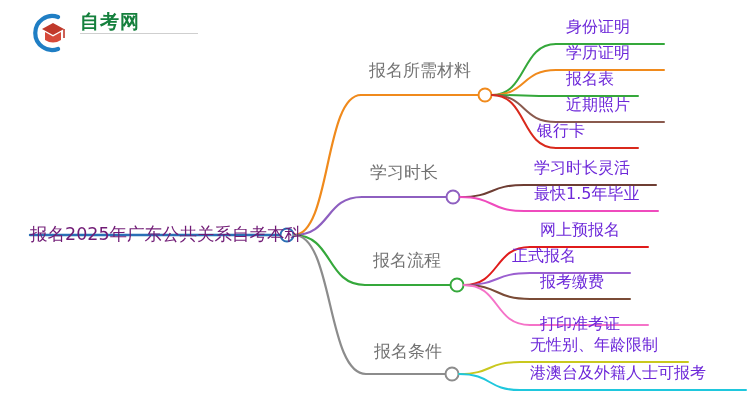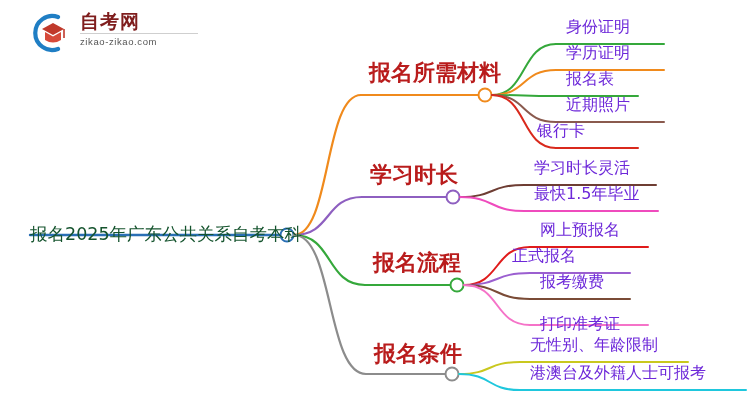--- a/index.html
+++ b/index.html
@@ -10,21 +10,21 @@
     overflow:hidden;
     position:relative;
   }
   #stage{position:relative;width:750px;height:410px;}
 
   
   #logo{position:absolute;left:28px;top:10px;width:170px;height:46px;}
   #logo-mark{position:absolute;left:0;top:2px;width:44px;height:42px;}
   #logo-text{position:absolute;left:52px;top:0px;width:120px;}
   #logo-title{
-    font-size:19px;font-weight:bold;color:#7f1d1d;
+    font-size:19px;font-weight:bold;color:#15803d;
     letter-spacing:1px;line-height:22px;
     font-family:"DejaVu Sans","Liberation Sans",sans-serif;
   }
   #logo-rule{width:118px;height:1px;background:#cfcfcf;margin-top:1px;}
   #logo-sub{
     font-size:9.5px;color:#555;letter-spacing:0.6px;margin-top:2px;
     font-family:"Liberation Sans",sans-serif;
   }
 
   
@@ -34,41 +34,40 @@
   .lbl{
     position:absolute;
     font-size:17px;
     color:#5a5a5a;
     white-space:nowrap;
     font-family:"DejaVu Sans","Liberation Sans",sans-serif;
     line-height:1;
   }
   .lbl.root{
     font-size:17.5px;
-    color:#14532d;
+    color:#701a75;
   }
-  .lbl.lv1{font-size:22px;color:#b91c1c;font-weight:bold;}
+  .lbl.lv1{font-size:17px;color:#737373;}
   .lbl.lv2{font-size:16px;color:#6d28d9;}
 </style>
 </head>
 <body>
 
 <div id="stage">
 
   <div id="logo">
     <svg id="logo-mark" viewBox="0 0 44 42">
       <path d="M30 5 A17 17 0 1 0 30 37" fill="none" stroke="#1f7ec4" stroke-width="4.2" stroke-linecap="round"></path>
       <path d="M14 17 L25 11 L36 17 L25 23 Z" fill="#c0392b"></path>
       <path d="M17 20 L17 28 Q25 33 33 28 L33 20 L25 24.5 Z" fill="#d64a3a"></path>
       <path d="M36 17 L36 26" stroke="#c0392b" stroke-width="1.6" fill="none"></path>
     </svg>
     <div id="logo-text">
       <div id="logo-title">自考网</div>
       <div id="logo-rule"></div>
-      <div id="logo-sub">zikao-zikao.com</div>
     </div>
   </div>
 
   <svg id="wires">
       <line x1="30" y1="235" x2="280" y2="235" stroke="#2a6fb5" stroke-width="2.4" stroke-linecap="round"></line>
       <circle cx="287" cy="235" r="6.5" fill="#ffffff" stroke="#2a6fb5" stroke-width="2"></circle>
       <path d="M294,235 C330.85,235 324.15,95 361,95" fill="none" stroke="#f08a1c" stroke-width="2.2" stroke-linecap="round"></path>
       <line x1="361" y1="95" x2="478" y2="95" stroke="#f08a1c" stroke-width="2.2" stroke-linecap="round"></line>
       <circle cx="485" cy="95" r="6.5" fill="#ffffff" stroke="#f08a1c" stroke-width="2"></circle>
       <path d="M492,95 C527.2,95 520.8,44 556,44" fill="none" stroke="#35a83b" stroke-width="2" stroke-linecap="round"></path>

